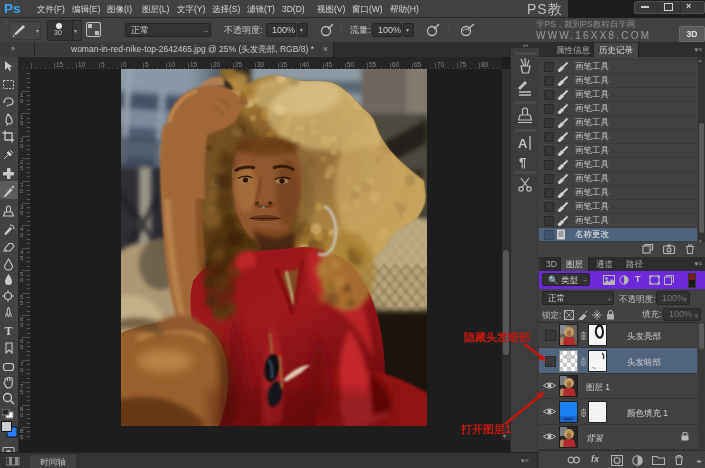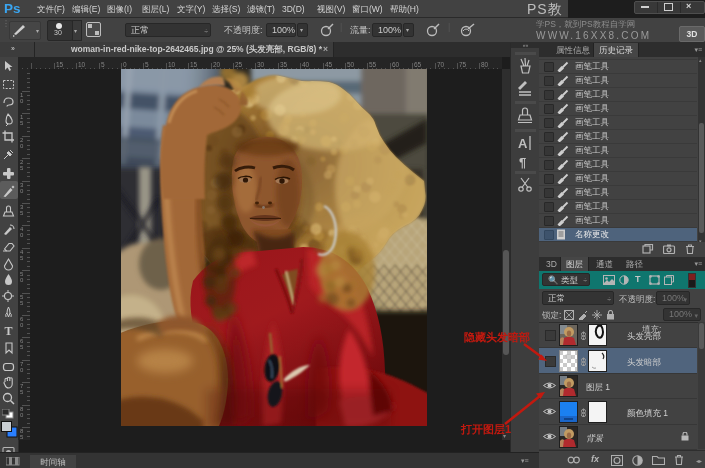--- a/index.html
+++ b/index.html
@@ -6,21 +6,21 @@
 #app{position:relative;width:705px;height:468px;overflow:hidden;background:#1d1d1d;
   font-family:"Liberation Sans",sans-serif;-webkit-font-smoothing:antialiased;}
 .abs{position:absolute;}
 
 #menubar{left:0;top:0;width:568px;height:17px;background:#424242;border-bottom:1px solid #2a2a2a;color:#d4d4d4;font-size:9px;}
 #menubar .mi{position:absolute;top:4px;white-space:nowrap;font-size:8.5px;}
 #pslogo{position:absolute;left:4px;top:1px;color:#3aa5f0;font-size:13.5px;font-weight:bold;letter-spacing:0px;}
 #optionsbar{left:0;top:18px;width:705px;height:24px;background:#424242;border-bottom:1px solid #282828;color:#c6c6c6;font-size:9px;}
 .ddown{position:absolute;background:#333333;border:1px solid #272727;border-radius:2px;color:#cccccc;font-size:9px;line-height:13px;padding-left:5px;box-sizing:border-box;height:14px;top:5px;}
 .updn{position:absolute;right:2px;top:1px;font-size:7px;color:#999;}
-#tabbar{left:0;top:42px;width:705px;height:15px;background:#2d2d2d;font-weight:bold;}
+#tabbar{left:0;top:42px;width:705px;height:15px;background:#2d2d2d;}
 #doctab{position:absolute;left:34px;top:0px;width:298px;height:15px;background:#3c3c3c;border-right:1px solid #242424;border-left:1px solid #242424;color:#c9c9c9;font-size:8.5px;line-height:15px;white-space:nowrap;}
 #tabbarleft{position:absolute;left:0;top:0;width:34px;height:15px;background:#3c3c3c;color:#b5b5b5;}
 
 #toolbar{left:0;top:57px;width:18px;height:411px;background:#424242;border-right:1px solid #2e2e2e;}
 .tool{position:absolute;left:1px;width:16px;height:16px;}
 .tool svg{display:block;}
 #toolsel{position:absolute;left:0px;top:124px;width:18px;height:18px;background:#5c5c5c;border-radius:2px;}
 
 #hruler{left:18px;top:57px;width:484px;height:12px;background:#252525;border-bottom:1px solid #151515;}
 #vruler{left:18px;top:69px;width:12px;height:371px;background:#252525;border-right:1px solid #151515;}
@@ -1140,21 +1140,21 @@
     </div>
 
     <div id="layers">
         <div class="ptabbar" style="top:214px;">
           <span class="ptab" style="left:2px;">3D</span>
           <span class="ptab ptabsel" style="left:21px;">图层</span>
           <span class="ptab" style="left:52px;">通道</span>
           <span class="ptab" style="left:82px;">路径</span>
           <span style="position:absolute;right:3px;top:3px;font-size:7px;color:#999;">▾≡</span>
         </div>
-<div style="position:absolute;left:0;top:228px;width:166px;height:18px;background:#0f766e;border-bottom:1px solid #353535;">
+<div style="position:absolute;left:0;top:228px;width:166px;height:18px;background:#6d28d9;border-bottom:1px solid #353535;">
           <div class="ddown" style="left:3px;top:2px;width:48px;height:13px;line-height:12px;font-size:8.5px;">🔍 类型<span class="updn">÷</span></div>
           <svg style="position:absolute;left:64px;top:4px;" width="12" height="10">
             <rect x="0.5" y="0.5" width="11" height="9" fill="none" stroke="#b5b5b5"></rect>
             <circle cx="3.5" cy="3.5" r="1.3" fill="#b5b5b5"></circle>
             <path d="M1 8 L4 5 L6 7 L9 4 L11 6 V9 H1 Z" fill="#b5b5b5"></path>
           </svg>
           <svg style="position:absolute;left:80px;top:4px;" width="11" height="10">
             <circle cx="5" cy="5" r="4.2" fill="none" stroke="#b5b5b5" stroke-width="1"></circle>
             <path d="M5 0.8 A4.2 4.2 0 0 1 5 9.2 Z" fill="#b5b5b5"></path>
           </svg>
@@ -1186,21 +1186,21 @@
           <svg style="position:absolute;left:39px;top:3px;" width="10" height="10">
             <path d="M1 9 L6 4 L8 6 L3 11 Z M7 3 L9 1" stroke="#b0b0b0" fill="#b0b0b0" stroke-width="1"></path>
           </svg>
           <svg style="position:absolute;left:53px;top:3px;" width="10" height="10">
             <path d="M5 0 V10 M0 5 H10 M2 2 L8 8 M8 2 L2 8" stroke="#b0b0b0" stroke-width="0.9"></path>
           </svg>
           <svg style="position:absolute;left:67px;top:3px;" width="9" height="10">
             <rect x="1" y="4" width="7" height="5.5" fill="#b0b0b0"></rect>
             <path d="M2.5 4 V2.5 a2 2 0 0 1 4 0 V4" fill="none" stroke="#b0b0b0" stroke-width="1.2"></path>
           </svg>
-          <span style="position:absolute;left:103px;top:17px;color:#bdbdbd;font-size:8.5px;">填充:</span>
+          <span style="position:absolute;left:103px;top:2px;color:#bdbdbd;font-size:8.5px;">填充:</span>
           <div class="ddown" style="left:124px;top:1px;width:38px;height:13px;color:#777;line-height:11px;">100%<span class="updn" style="color:#666;">▾</span></div>
         </div>
 <div class="lrow" style="top:279px;">
           <span style="position:absolute;left:6px;top:8px;width:9px;height:9px;background:#3a3a3a;border:1px solid #2a2a2a;"></span>
           <span class="lthumb"><svg width="17" height="20">
               <rect width="17" height="20" fill="#6b655c"></rect>
               <rect x="0" y="0" width="7" height="9" fill="#8a939c" opacity="0.8"></rect>
               <circle cx="9" cy="7" r="5" fill="#c29b62"></circle>
               <ellipse cx="9" cy="8.5" rx="2.2" ry="3" fill="#9a6a45"></ellipse>
               <path d="M2 20 L4 13 Q9 10.5 14 13 L16 20 Z" fill="#b02a2e"></path>

